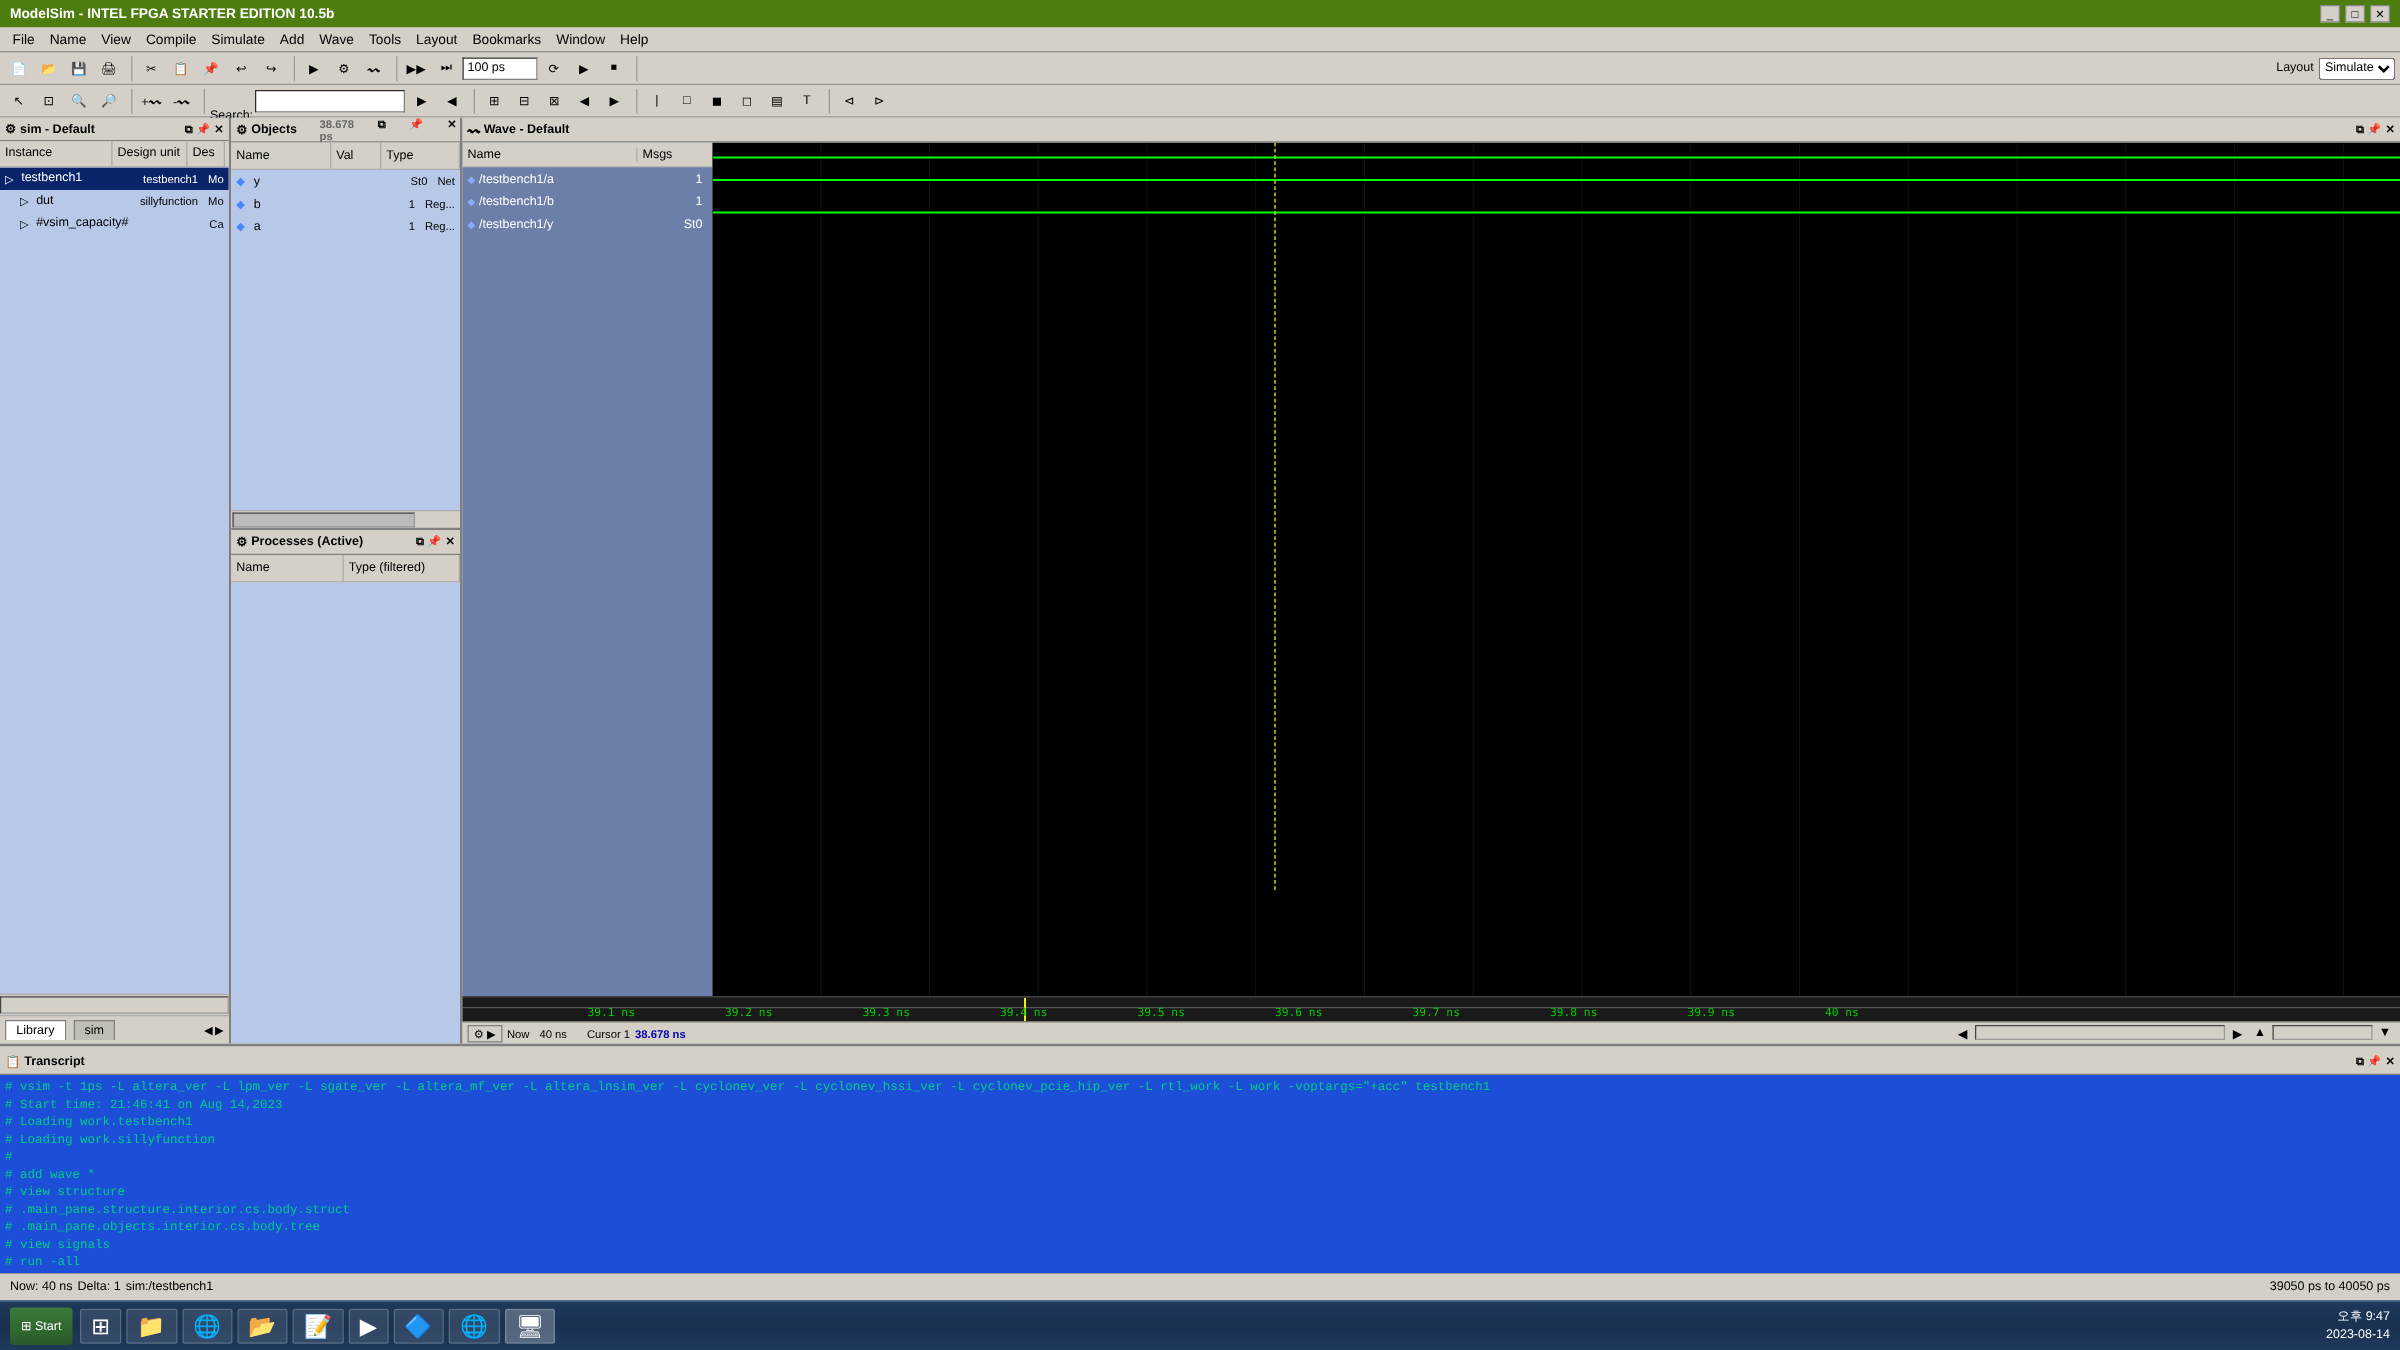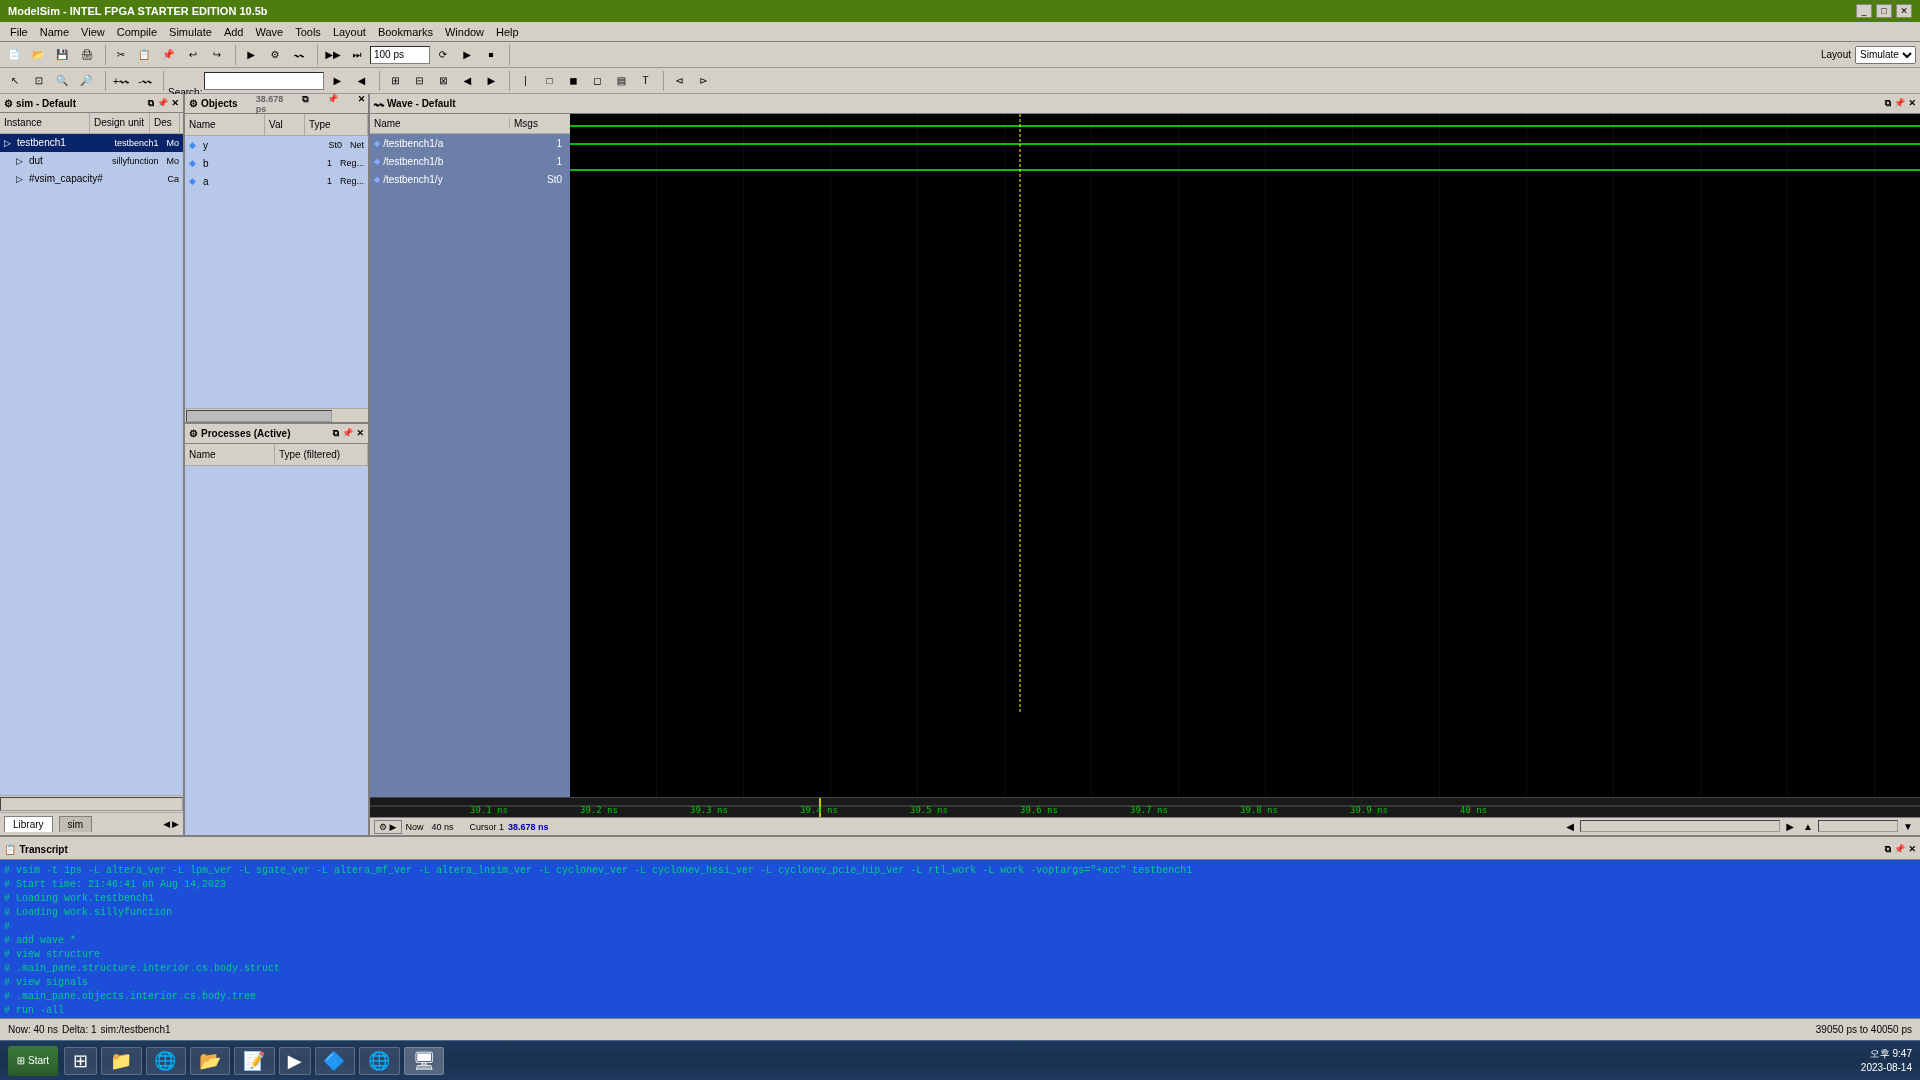--- a/index.html
+++ b/index.html
@@ -619,22 +619,22 @@
     </div>
     <div id="transcript-panel">
       <div class="transcript-line"># vsim -t 1ps -L altera_ver -L lpm_ver -L sgate_ver -L altera_mf_ver -L altera_lnsim_ver -L cyclonev_ver -L cyclonev_hssi_ver -L cyclonev_pcie_hip_ver -L rtl_work -L work -voptargs="+acc" testbench1</div>
       <div class="transcript-line"># Start time: 21:46:41 on Aug 14,2023</div>
       <div class="transcript-line"># Loading work.testbench1</div>
       <div class="transcript-line"># Loading work.sillyfunction</div>
       <div class="transcript-line">#</div>
       <div class="transcript-line"># add wave *</div>
       <div class="transcript-line"># view structure</div>
       <div class="transcript-line"># .main_pane.structure.interior.cs.body.struct</div>
+      <div class="transcript-line"># .main_pane.objects.interior.cs.body.tree</div>
       <div class="transcript-line"># view signals</div>
-      <div class="transcript-line"># .main_pane.objects.interior.cs.body.tree</div>
       <div class="transcript-line"># run -all</div>
 
     </div>
 
     <div id="status-bar">
       <div style="display:flex; gap:4px;">
         <span>Now: 40 ns</span>
         <span>Delta: 1</span>
         <span>sim:/testbench1</span>
       </div>

